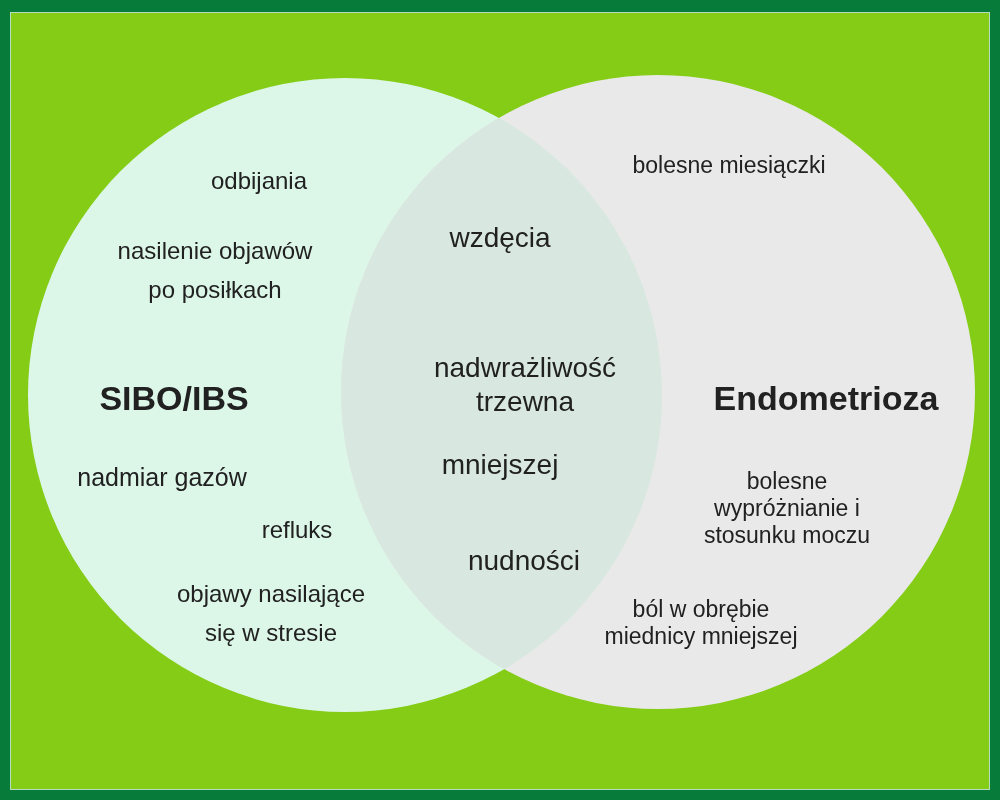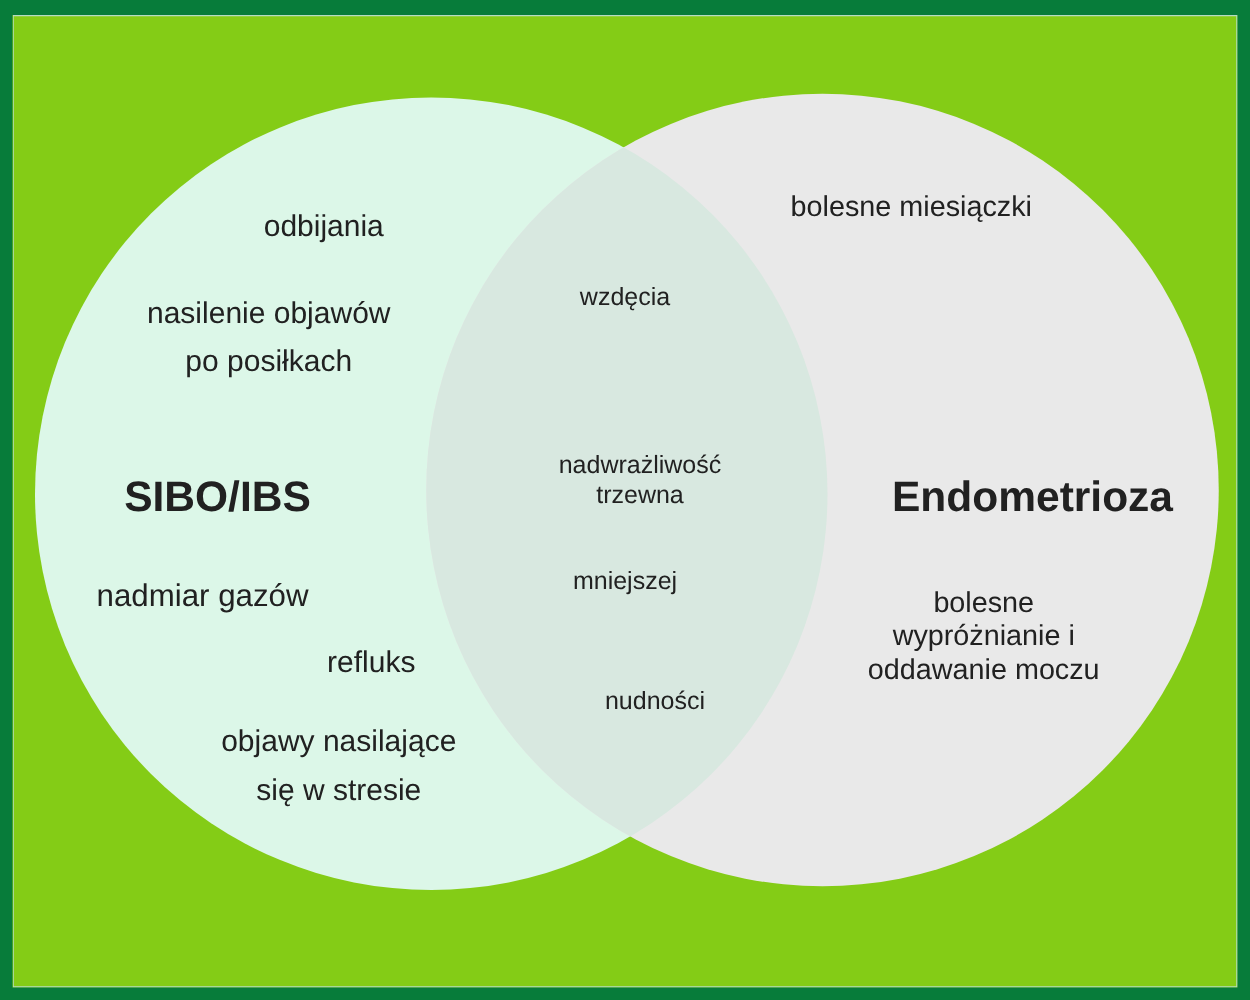--- a/index.html
+++ b/index.html
@@ -33,21 +33,21 @@
     text-align: center;
     white-space: pre-line;
     font-size: 23px;
     line-height: 1.3;
     color: #212121;
   }
   .left-item { font-size: 24px; }
   .lh-tall  { line-height: 1.62; }
   .lh-tight { line-height: 1.18; }
   .overlap-item {
-    font-size: 20px;
+    font-size: 28px;
     line-height: 1.22;
   }
   .circle-title {
     font-size: 34px;
     font-weight: bold;
     white-space: nowrap;
   }
   .border-overlay {
     position: absolute;
     inset: 0;
@@ -79,28 +79,30 @@
     <div class="label left-item" style="left:259px; top:181px;">odbijania</div>
     <div class="label left-item lh-tall" style="left:215px; top:271px;">nasilenie objawów
 po posiłkach</div>
     <div class="label circle-title" style="left:174px; top:398px;">SIBO/IBS</div>
     <div class="label left-item" style="left:162px; top:477px; font-size:25px;">nadmiar gazów</div>
     <div class="label left-item" style="left:297px; top:530px;">refluks</div>
     <div class="label left-item lh-tall" style="left:271px; top:614px;">objawy nasilające
 się w stresie</div>
 
     <div class="label overlap-item" style="left:500px; top:238px;">wzdęcia</div>
-    <div class="label overlap-item" style="left:512px; top:385px;">nadwrażliwość
+    <div class="label overlap-item" style="left:525px; top:385px;">nadwrażliwość
 trzewna</div>
     <div class="label overlap-item" style="left:500px; top:465px;">mniejszej</div>
     <div class="label overlap-item" style="left:524px; top:531px;margin-top:30px;">nudności</div>
 
     <div class="label" style="left:716px; top:166px;margin-left:13px;">bolesne miesiączki</div>
     <div class="label circle-title" style="left:826px; top:398px;">Endometrioza</div>
     <div class="label lh-tight" style="left:787px; top:509px;">bolesne
 wypróżnianie i
-oddawanie moczu</div>
+stosunku moczu</div>
+    <div class="label lh-tight" style="left:701px; top:623px;">ból w obrębie
+miednicy mniejszej</div>
 
   </div>
 
   <div class="border-overlay"></div>
 
 </div>
 
 </body></html>

